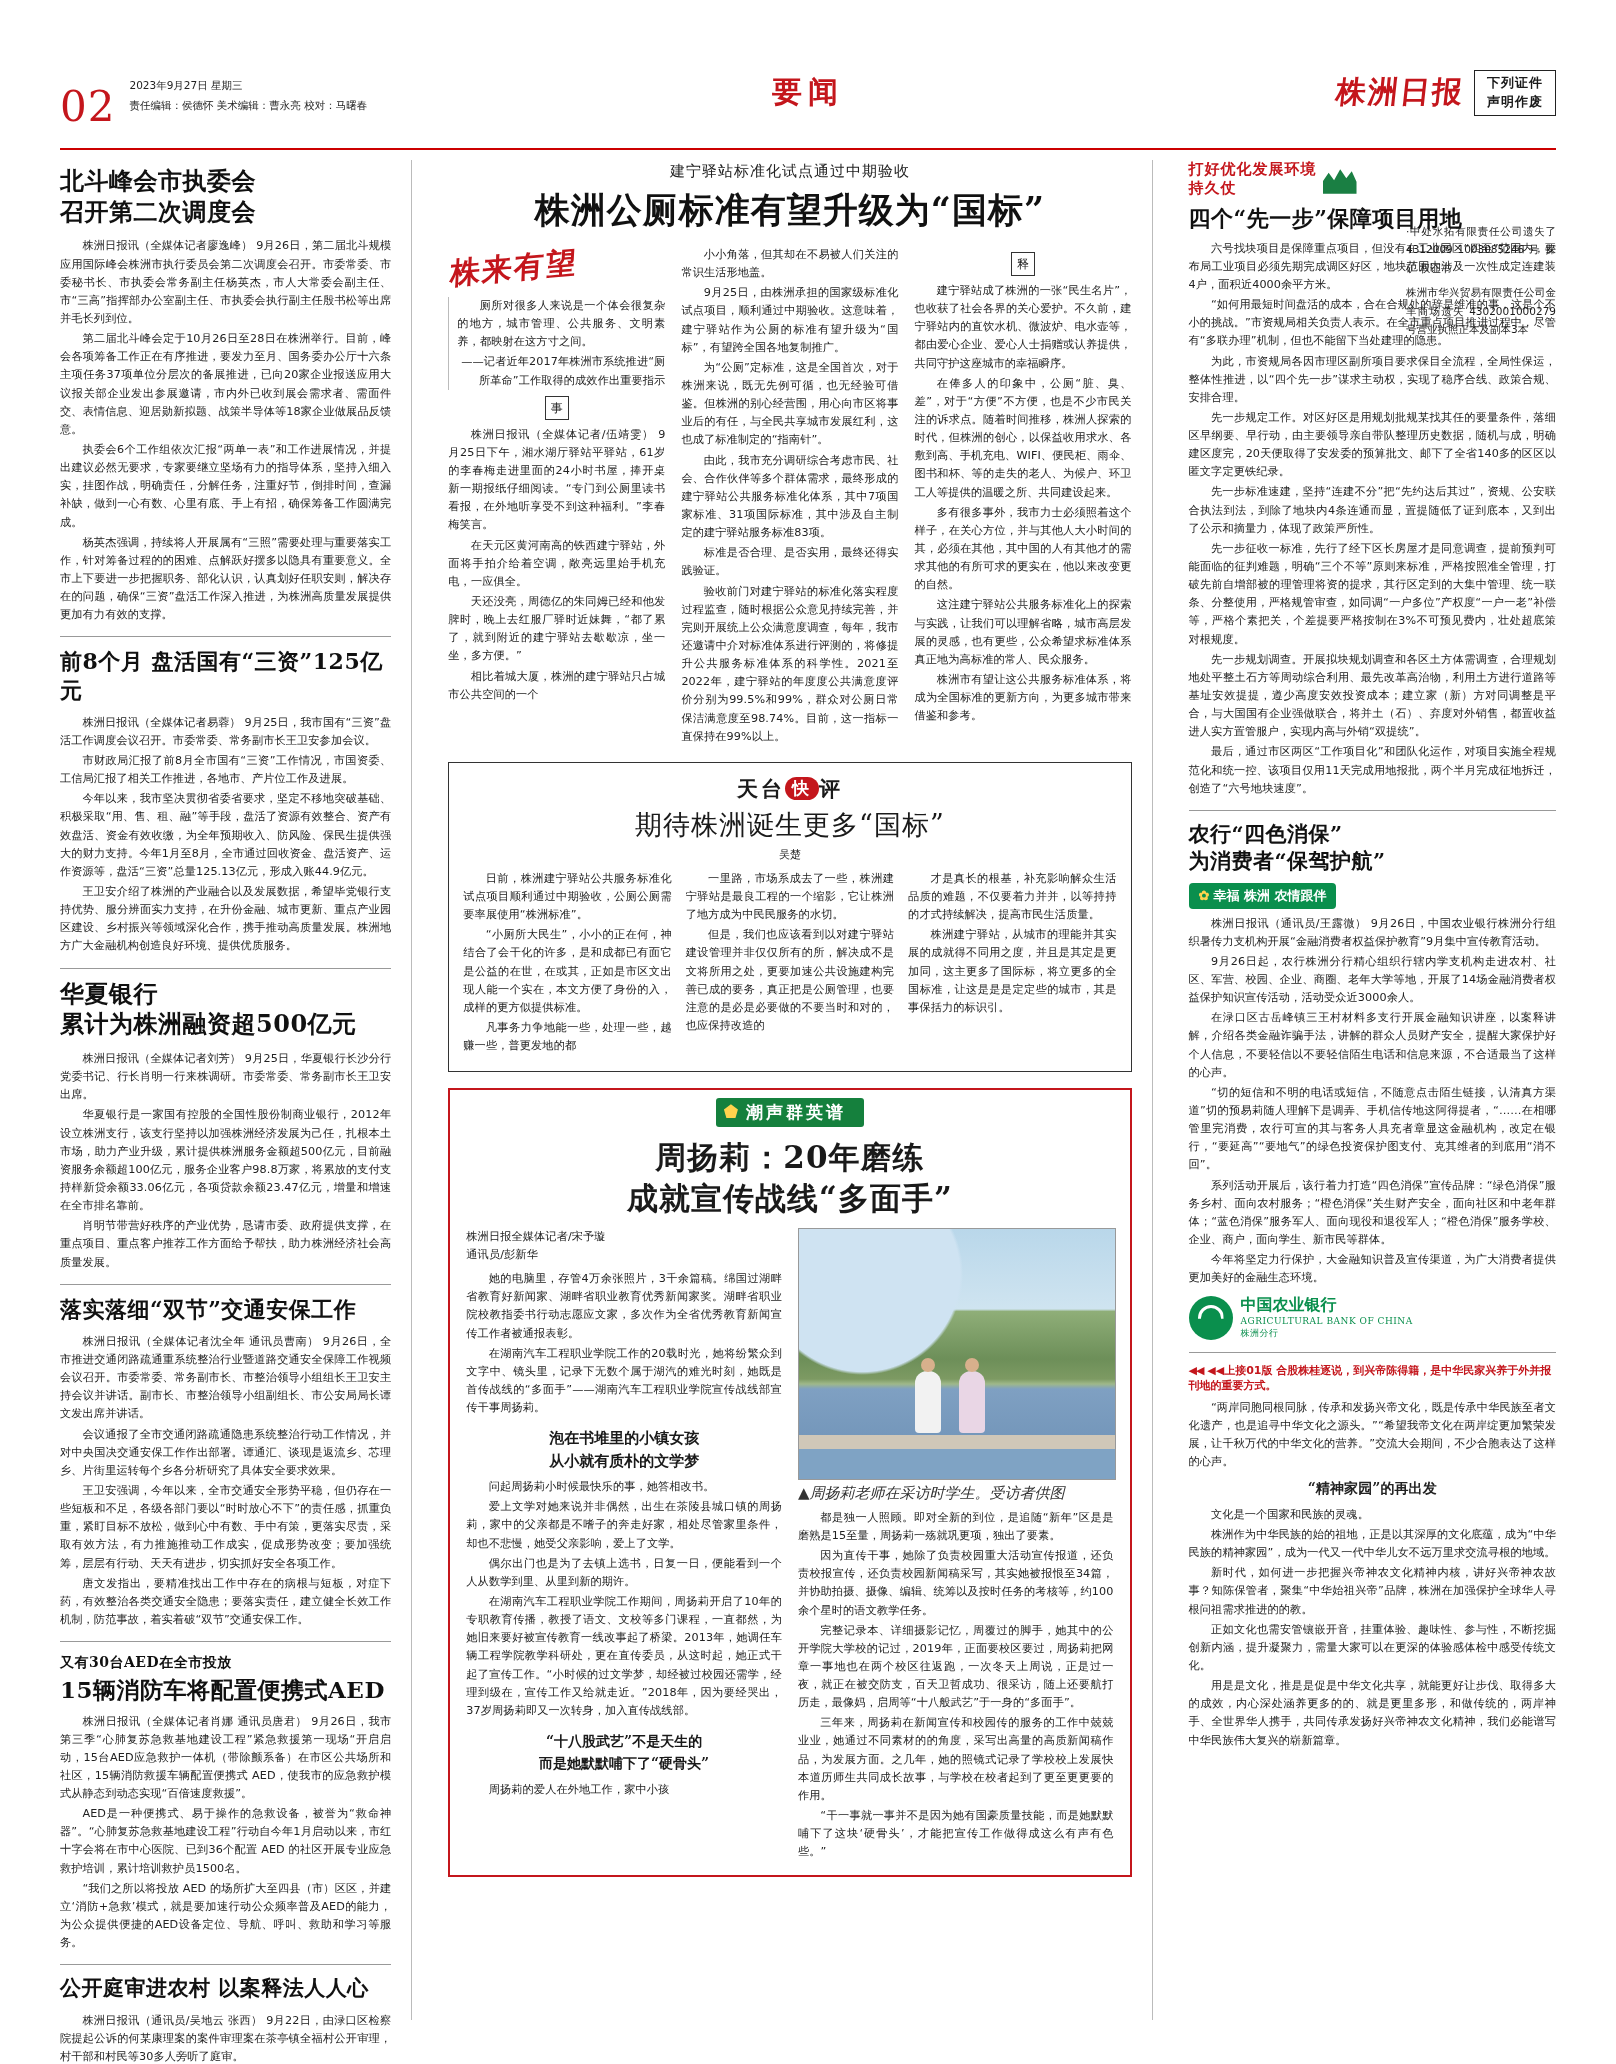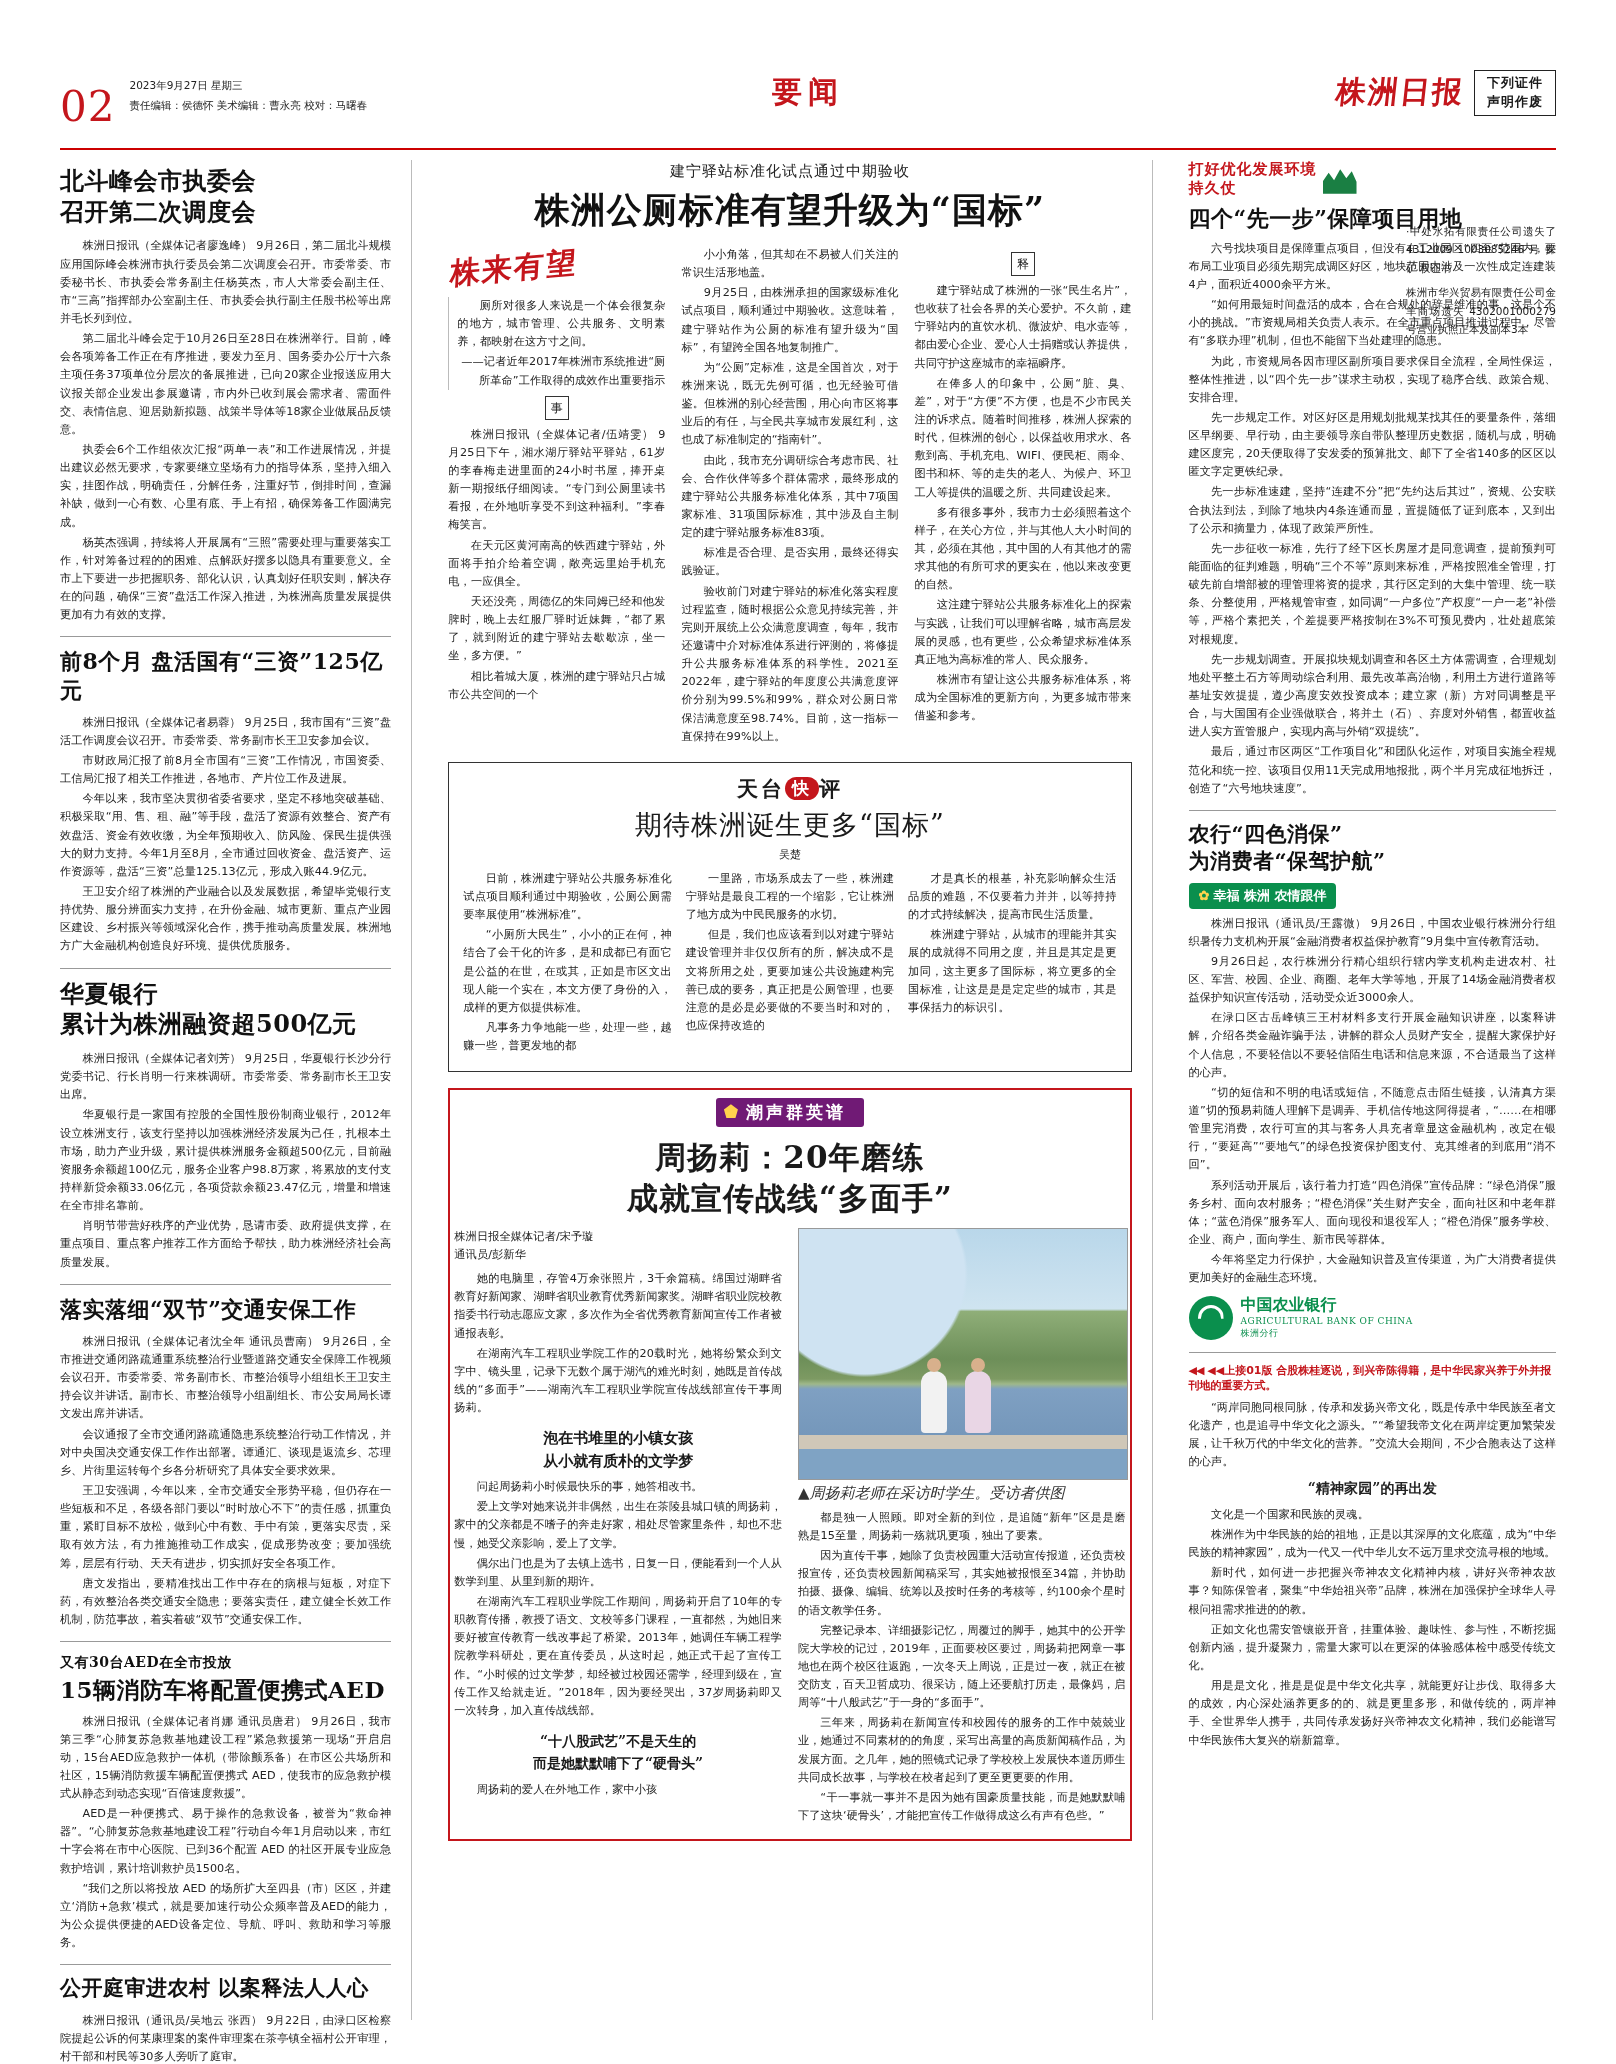--- a/index.html
+++ b/index.html
@@ -208,21 +208,21 @@
     border:2px solid #c4161c;
     margin-top:16px;
     padding:0 0 12px 0;
   }
   .feature-banner{
     text-align:center;
     padding:8px 0 2px 0;
   }
   .feature-banner .fb-pill{
     display:inline-block;
-    background:#701a75;
+    background:#15803d;
     color:#fff;
     font-family:"DejaVu Serif","Liberation Serif",serif;
     font-weight:bold;
     font-size:17px;
     letter-spacing:3px;
     padding:3px 18px 3px 30px;
     border-radius:3px;
     position:relative;
   }
   .feature-banner .fb-pill:before{
@@ -237,21 +237,21 @@
     font-family:"DejaVu Serif","Liberation Serif",serif;
     font-size:31px;
     font-weight:bold;
     line-height:1.3;
     margin:8px 14px 10px 14px;
     letter-spacing:1px;
   }
   .feature-body{
     display:flex;
     gap:16px;
-    padding:0 4px;
+    padding:0 16px;
   }
   .feature-body .fcol{flex:1;}
   .photo{
     width:100%;
     height:250px;
     border:1px solid #999;
     background:
       radial-gradient(circle at 20% 18%, #cfe3f2 0%, #cfe3f2 30%, transparent 31%),
       linear-gradient(#b9d7ea 0%, #cfe4f0 32%, #8fae78 33%, #6d8f59 52%, #7d9a63 60%, #9fb88a 62%, #7fa0c2 64%, #6b8fb4 100%);
       position:relative;

